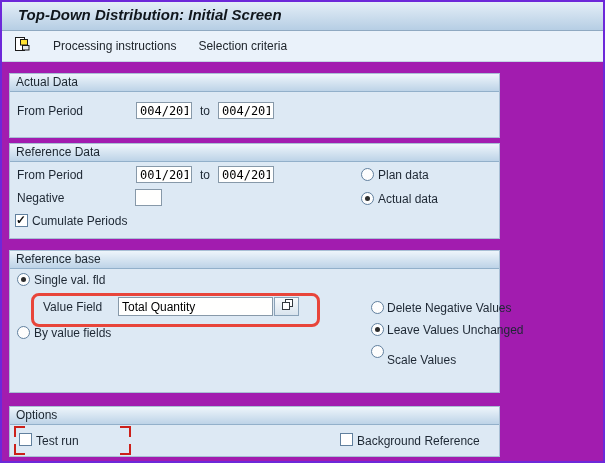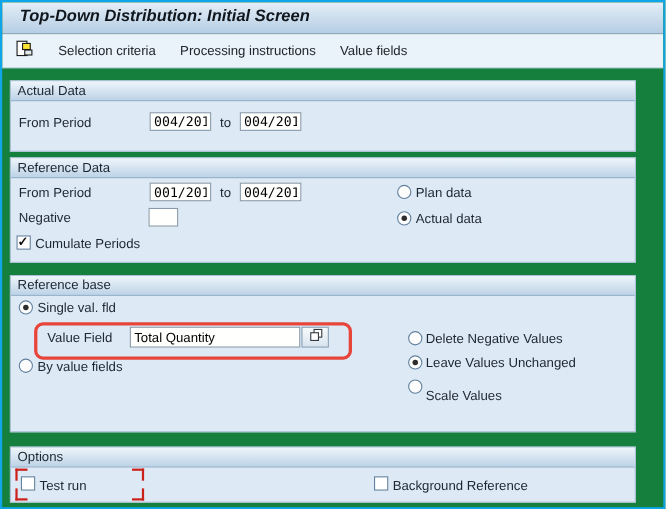--- a/index.html
+++ b/index.html
@@ -1,34 +1,34 @@
 <!DOCTYPE html>
 <html style="--ann-red: #e8453a; --ann-brk: #cc201a;"><head>
 <meta charset="utf-8">
 <style>
   html,body{margin:0;padding:0;background:#fff;}
   body{font-family:"Liberation Sans",sans-serif;font-size:12px;color:#1d2733;}
-  .window{position:relative;width:605px;height:463px;background:#15803d;
-          border:2px solid #0ea5e9;box-sizing:border-box;overflow:hidden;}
+  .window{position:relative;width:605px;height:463px;background:#a21caf;
+          border:2px solid #6d28d9;box-sizing:border-box;overflow:hidden;}
 
   
   .titlebar{position:absolute;left:0;top:0;right:0;height:28px;
             background:linear-gradient(#e4eef7,#b6cee4);border-bottom:1px solid #8fa9c1;}
   .titlebar .title{position:absolute;left:16px;top:4px;font-size:15px;font-weight:bold;
                    font-style:italic;color:#10161c;white-space:nowrap;}
 
   
   .toolbar{position:absolute;left:0;top:29px;right:0;height:30px;background:#eaf2fa;
            border-bottom:1px solid #c3d4e4;display:flex;align-items:center;padding-left:6px;}
   .tbtn{background:none;border:none;font-family:"Liberation Sans",sans-serif;font-size:12px;
         color:#20262c;padding:4px 11px;cursor:default;white-space:nowrap;}
   .tbtn.iconbtn{padding:2px 4px;margin-right:6px;display:flex;align-items:center;}
 
   
-  .group{position:absolute;left:7px;width:569px;background:#dde9f4;
+  .group{position:absolute;left:7px;width:491px;background:#dde9f4;
          border:1px solid #a9bfd4;box-sizing:border-box;}
   .ghead{height:17px;line-height:17px;padding-left:6px;
          background:linear-gradient(#eef5fb,#bdd3e7);border-bottom:1px solid #92b0ca;
          color:#1c2630;}
   .g-actual{top:71px;height:65px;}
   .g-ref{top:141px;height:96px;}
   .g-base{top:248px;height:143px;}
   .g-opt{top:404px;height:51px;}
 
   .lbl{position:absolute;white-space:nowrap;line-height:14px;}
@@ -74,23 +74,22 @@
   <div class="toolbar">
     <button class="tbtn iconbtn">
       <span>
         <svg width="20" height="20" viewBox="0 0 20 20">
           <rect x="3.5" y="2.5" width="9" height="13" fill="#ffffff" stroke="#1a1a1a"></rect>
           <rect x="8.5" y="4.5" width="7" height="5.5" fill="#ffe232" stroke="#1a1a1a"></rect>
           <rect x="10.5" y="10.5" width="6.5" height="4.5" fill="#e4e9ec" stroke="#1a1a1a"></rect>
         </svg>
       </span>
     </button>
+    <button class="tbtn">Processing instructions</button>
     <button class="tbtn">Selection criteria</button>
-    <button class="tbtn">Processing instructions</button>
-    <button class="tbtn">Value fields</button>
   </div>
 
   <div class="group g-actual">
     <div class="ghead">Actual Data</div>
     <span class="lbl" style="left:7px;top:30px">From Period</span>
     <input class="inp" style="left: 126px; top: 28px; width: 56px;" readonly="" value="004/2015">
     <span class="lbl" style="left:190px;top:30px">to</span>
     <input class="inp" style="left: 208px; top: 28px; width: 56px;" readonly="" value="004/2015">
   </div>
 

